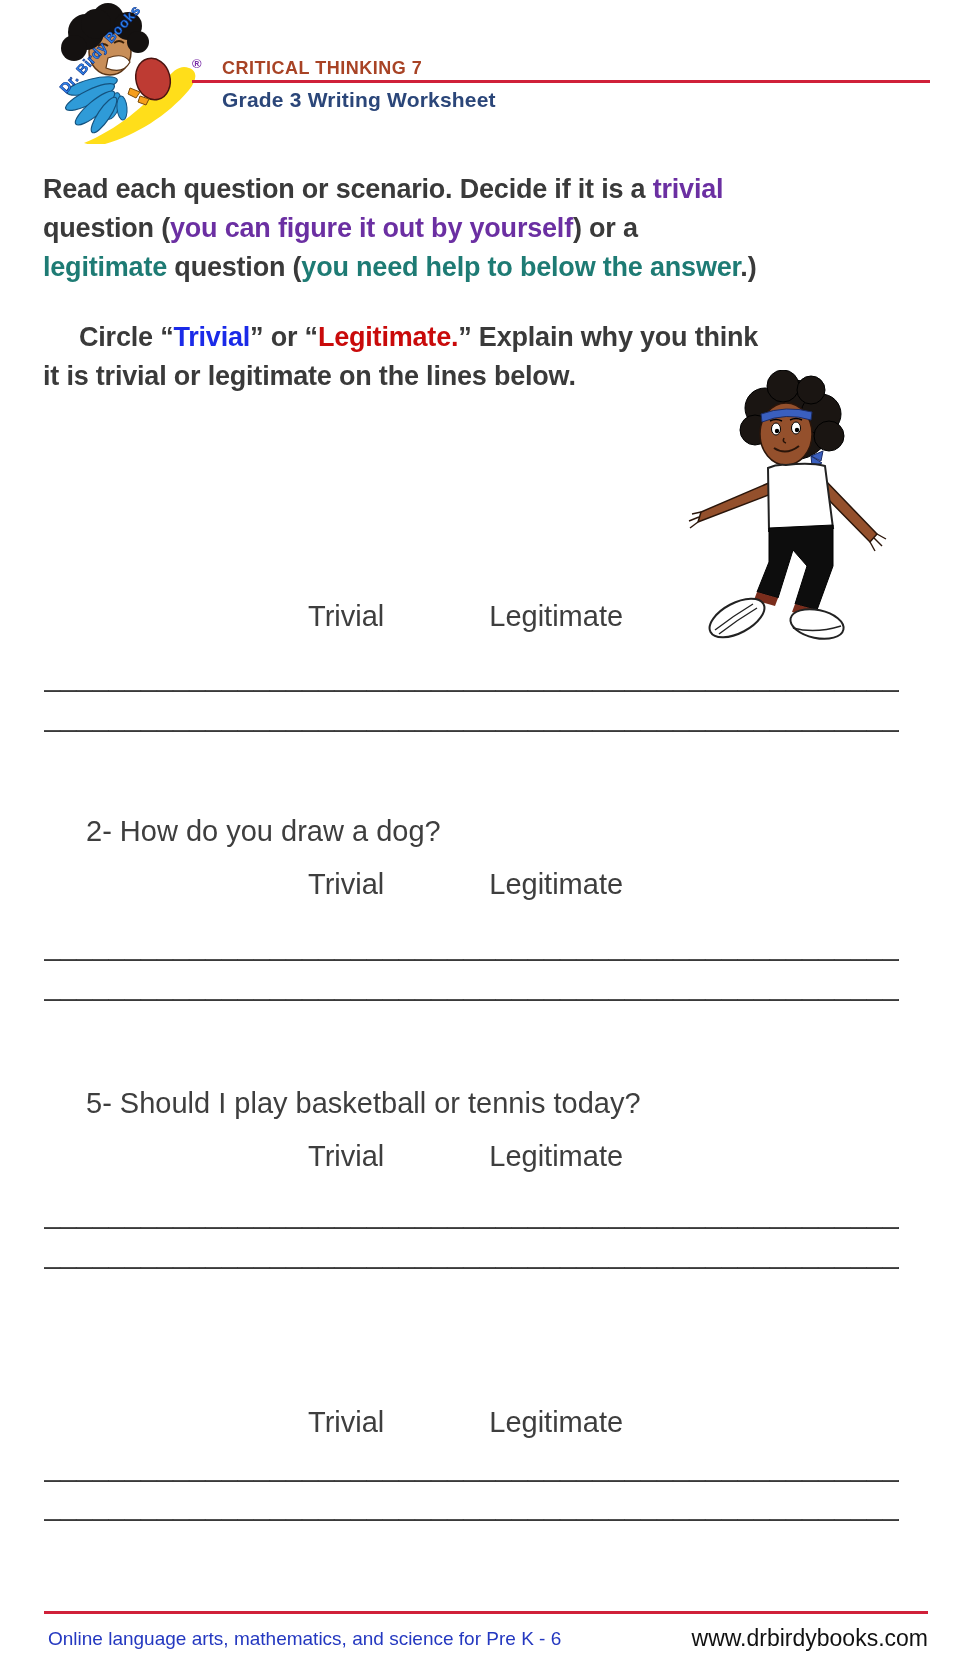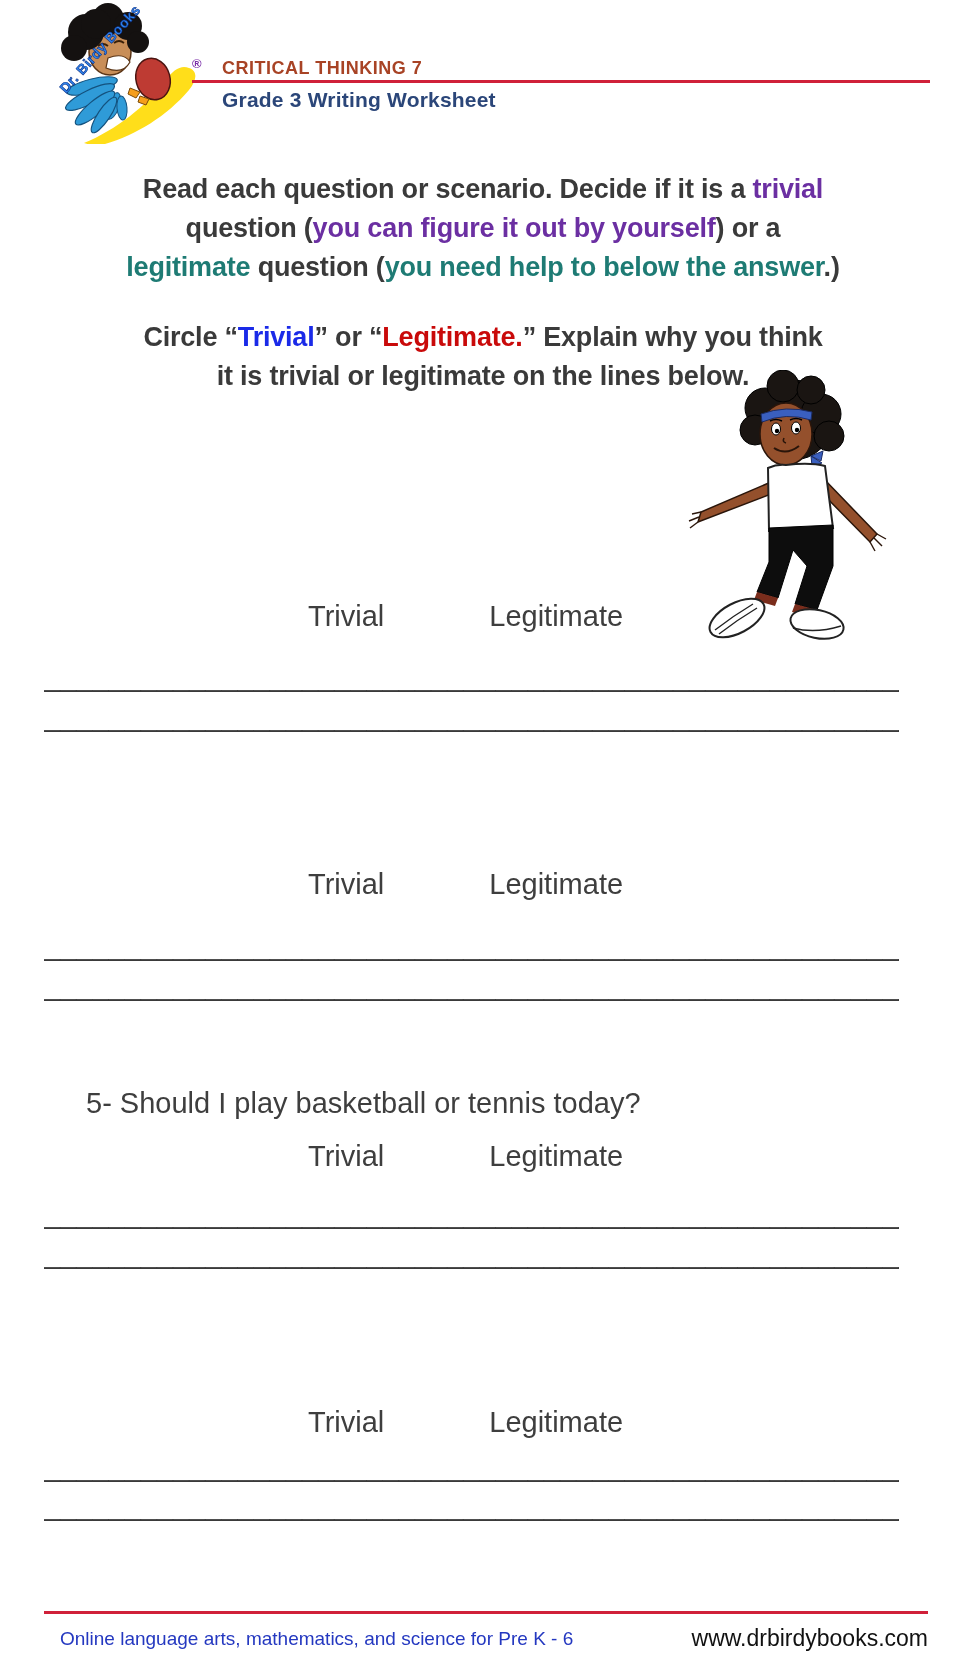--- a/index.html
+++ b/index.html
@@ -10,34 +10,34 @@
   
   .logo-svg{position:absolute;left:50px;top:2px;}
   .reg-mark{position:absolute;left:192px;top:56px;font-size:13px;color:#7B2FA8;font-weight:700;}
   .doc-title{position:absolute;left:222px;top:46px;font-size:18px;font-weight:700;letter-spacing:.5px;}
   .header-rule{position:absolute;left:192px;top:80px;width:738px;height:3px;}
   .doc-subtitle{position:absolute;left:222px;top:88px;font-size:21px;font-weight:700;letter-spacing:.2px;}
   
   .para{position:absolute;left:43px;width:880px;font-size:27px;font-weight:700;line-height:39px;letter-spacing:-0.2px;}
   .para-1{top:170px;}
   .para-2{top:318px;}
-  .para .line{white-space:nowrap;text-align:center;}
+  .para .line{white-space:nowrap;}
   
   .q-label{position:absolute;left:86px;font-size:29px;color:#3E3E3E;white-space:nowrap;}
   .opt-row{position:absolute;left:308px;display:flex;gap:105px;font-size:29px;color:#3E3E3E;}
   .opt{cursor:pointer;}
   .answer-line{
     position:absolute;left:44px;width:855px;height:34px;overflow:hidden;
     font-size:29px;line-height:29px;white-space:nowrap;letter-spacing:0;
   }
   
   .kid-svg{position:absolute;left:665px;top:370px;}
   
   .footer-rule{position:absolute;left:44px;top:1611px;width:884px;height:3px;}
-  .footer-tagline{position:absolute;left:60px;top:1628px;font-size:19px;}
+  .footer-tagline{position:absolute;left:48px;top:1628px;font-size:19px;}
   .footer-site{position:absolute;right:32px;top:1625px;font-size:23px;font-weight:400;}
 </style>
 </head>
 <body>
 
 <div class="page">
 
   <svg class="logo-svg" width="160" height="142" viewBox="0 0 160 142">
 
     <path d="M139,66 C148,69 147,78 139,88 C117,114 86,133 55,142 C47,144 40,143 34,141
@@ -98,21 +98,21 @@
     <div class="line">
       <span style="color: rgb(58, 58, 58);">question (</span><span style="color: rgb(107, 47, 162);">you can figure it out by yourself</span><span style="color: rgb(58, 58, 58);">) or a</span>
     </div>
     <div class="line">
       <span style="color: rgb(30, 123, 116);">legitimate</span><span style="color: rgb(58, 58, 58);"> question (</span><span style="color: rgb(30, 123, 116);">you need help to below the answer</span><span style="color: rgb(58, 58, 58);">.)</span>
     </div>
   </div>
 
   <div class="para para-2">
     <div class="line">
-      <span style="color: rgb(58, 58, 58);">Circle “</span><span style="color: rgb(26, 42, 232);">Trivial</span><span style="color: rgb(58, 58, 58);">” or “</span><span style="color: rgb(201, 10, 10);">Legitimate.</span><span style="color: rgb(58, 58, 58);">” Explain why you think</span>
+      <span style="color: rgb(58, 58, 58); margin-left: 36px;">Circle “</span><span style="color: rgb(26, 42, 232);">Trivial</span><span style="color: rgb(58, 58, 58);">” or “</span><span style="color: rgb(201, 10, 10);">Legitimate.</span><span style="color: rgb(58, 58, 58);">” Explain why you think</span>
     </div>
     <div class="line">
       <span style="color: rgb(58, 58, 58);">it is trivial or legitimate on the lines below.</span>
     </div>
   </div>
 
   <svg class="kid-svg" width="230" height="272" viewBox="0 0 230 272">
 
     <g fill="#1A1512" stroke="#000" stroke-width="1">
       <circle cx="128" cy="50" r="40"></circle>
@@ -174,20 +174,21 @@
     </g>
   </svg>
 
   <div class="opt-row" style="top:600px">
     <span class="opt">Trivial</span>
     <span class="opt">Legitimate</span>
   </div>
   <div class="answer-line" style="top: 662px; color: rgb(58, 58, 58);">________________________________________________________</div>
   <div class="answer-line" style="top: 702px; color: rgb(58, 58, 58);">________________________________________________________</div>
 
+  <div class="q-label" style="top:815px">2- How do you draw a dog?</div>
   <div class="opt-row" style="top:868px">
     <span class="opt">Trivial</span>
     <span class="opt">Legitimate</span>
   </div>
   <div class="answer-line" style="top: 931px; color: rgb(58, 58, 58);">________________________________________________________</div>
   <div class="answer-line" style="top: 971px; color: rgb(58, 58, 58);">________________________________________________________</div>
 
   <div class="q-label" style="top:1087px">5- Should I play basketball or tennis today?</div>
   <div class="opt-row" style="top:1140px">
     <span class="opt">Trivial</span>

